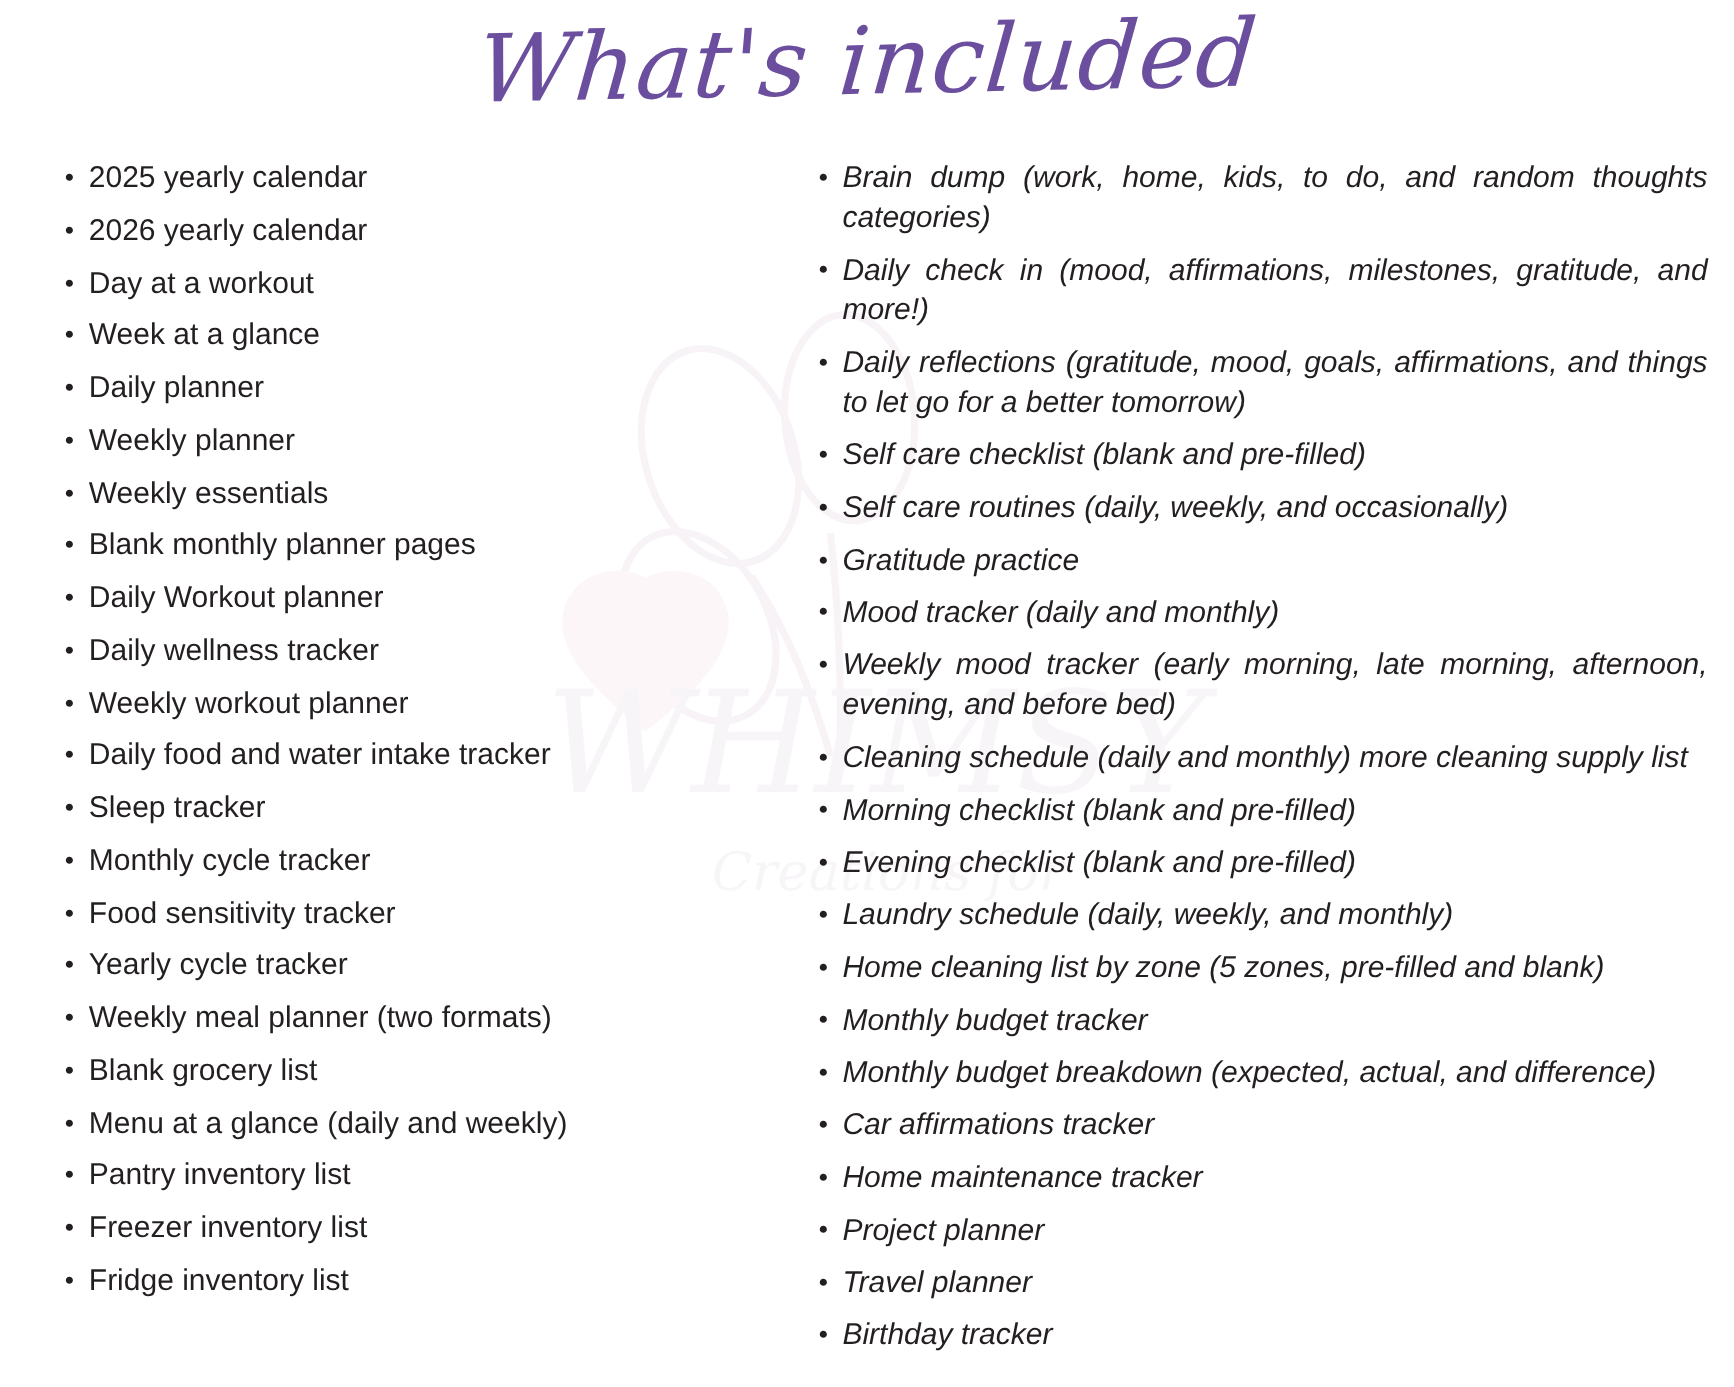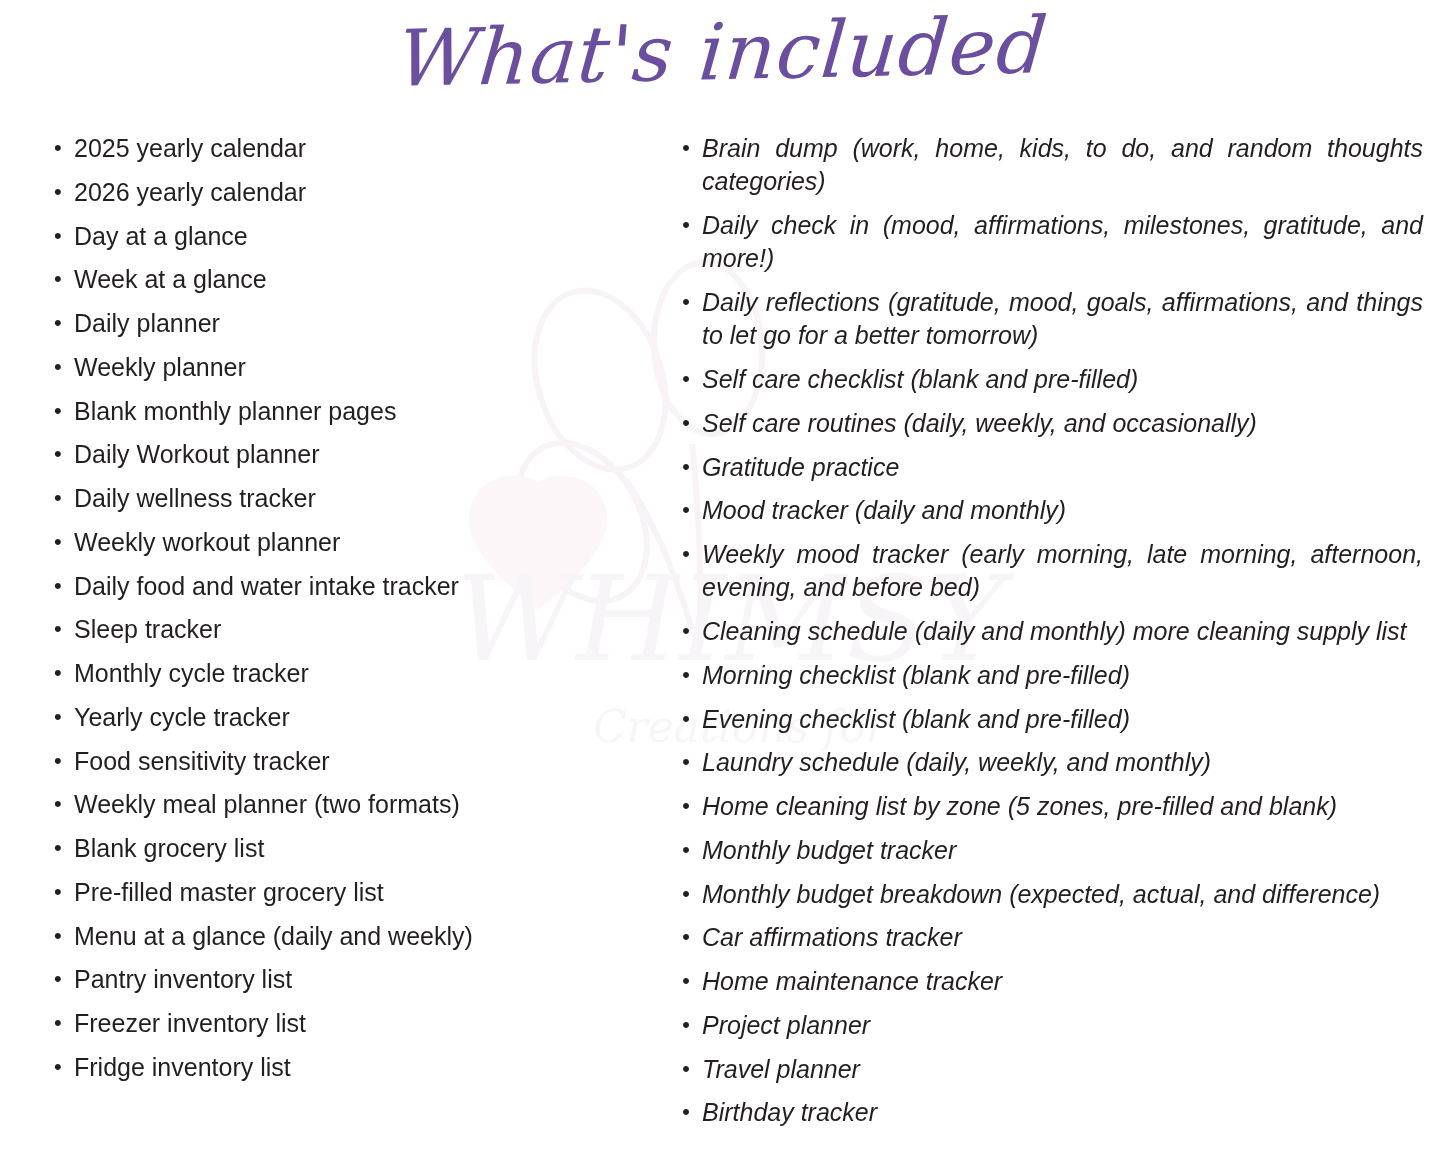--- a/index.html
+++ b/index.html
@@ -122,36 +122,36 @@
 
 <div class="title">
   <span class="title-text">What's included</span>
 </div>
 
 <div class="columns">
   <div class="col-left">
     <ul class="feature-list" id="left-list">
         <li>2025 yearly calendar</li>
         <li>2026 yearly calendar</li>
-        <li>Day at a glance</li>
+        <li>Day at a workout</li>
         <li>Week at a glance</li>
         <li>Daily planner</li>
         <li>Weekly planner</li>
+        <li>Weekly essentials</li>
         <li>Blank monthly planner pages</li>
         <li>Daily Workout planner</li>
         <li>Daily wellness tracker</li>
         <li>Weekly workout planner</li>
         <li>Daily food and water intake tracker</li>
         <li>Sleep tracker</li>
         <li>Monthly cycle tracker</li>
+        <li>Food sensitivity tracker</li>
         <li>Yearly cycle tracker</li>
-        <li>Food sensitivity tracker</li>
         <li>Weekly meal planner (two formats)</li>
         <li>Blank grocery list</li>
-        <li>Pre-filled master grocery list</li>
         <li>Menu at a glance (daily and weekly)</li>
         <li>Pantry inventory list</li>
         <li>Freezer inventory list</li>
         <li>Fridge inventory list</li>
       </ul>
   </div>
   <div class="col-right">
     <ul class="feature-list" id="right-list">
         <li>Brain dump (work, home, kids, to do, and random thoughts categories)</li>
         <li>Daily check in (mood, affirmations, milestones, gratitude, and more!)</li>

